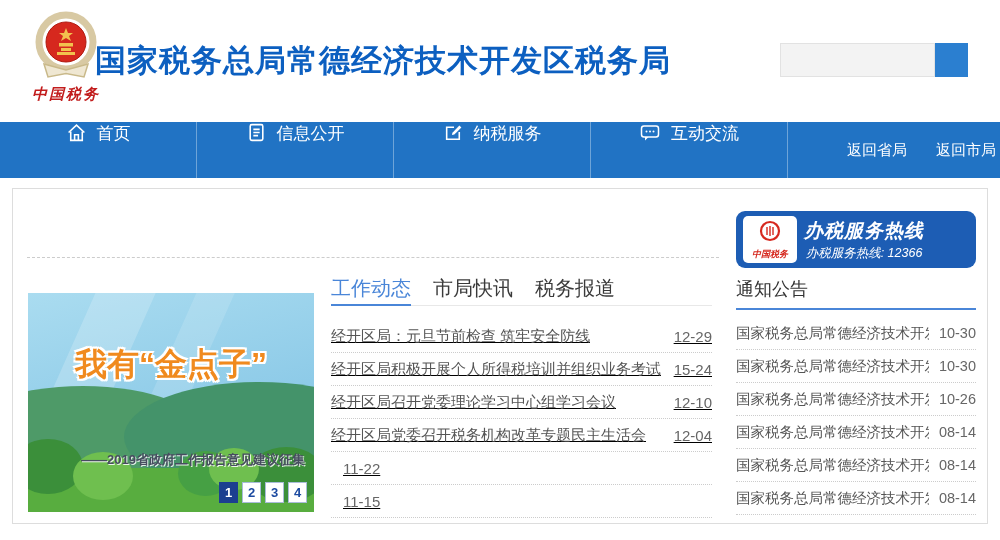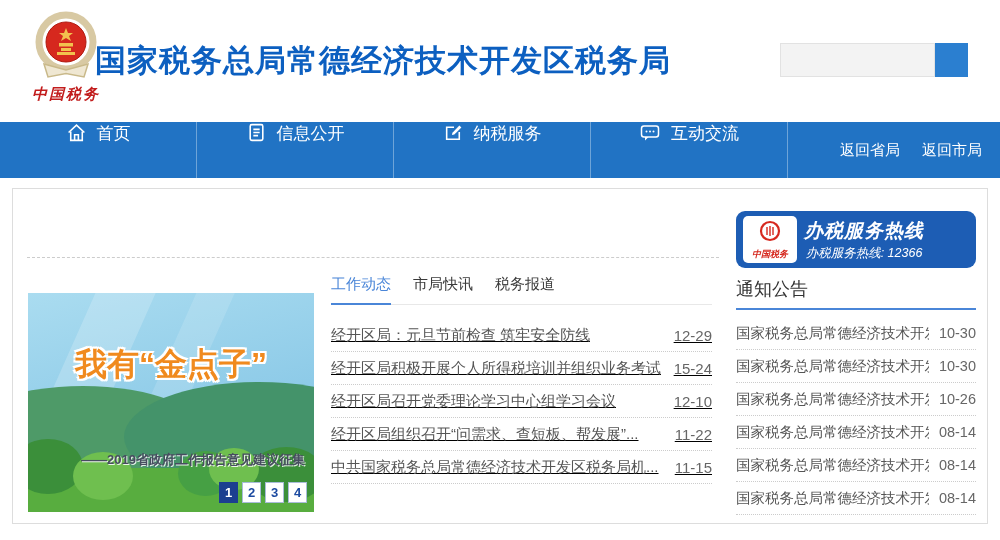--- a/index.html
+++ b/index.html
@@ -12,21 +12,21 @@
   .logo{position:absolute;left:20px;top:6px;width:92px;text-align:center;}
   .logo-text{color:#c21d1d;font-size:15px;font-weight:bold;font-style:italic;letter-spacing:2px;margin-top:-3px;}
   .site-title{position:absolute;left:95px;top:40px;font-size:31px;font-weight:bold;color:#0c5fc0;letter-spacing:1px;white-space:nowrap;}
   .search{position:absolute;left:780px;top:43px;width:188px;height:34px;display:flex;}
   .search-input{flex:1;min-width:0;background:#f3f3f3;border:1px solid #e2e2e2;outline:none;font-size:14px;padding:0 8px;}
   .search-btn{width:33px;background:#2b7fd0;border:none;cursor:pointer;}
   
   .nav{position:absolute;top:122px;left:0;width:1000px;height:56px;background:#2173c4;display:flex;}
   .nav-item{width:196px;display:flex;align-items:flex-start;justify-content:center;gap:10px;color:#fff;font-size:17px;border-right:1px solid rgba(255,255,255,.35);cursor:pointer;}
   .nav-item svg{display:block;}
-  .nav-links{flex:1;display:flex;align-items:center;justify-content:flex-end;gap:22px;padding-right:18px;}
+  .nav-links{flex:1;display:flex;align-items:center;justify-content:flex-end;gap:29px;padding-right:4px;}
   .nav-link{color:#fff;font-size:15px;cursor:pointer;white-space:nowrap;}
   
   .card{position:absolute;top:188px;left:12px;width:974px;height:334px;border:1px solid #ddd;background:#fff;}
   .dashed-sep{position:absolute;left:14px;top:68px;width:692px;border-top:1px dashed #ccc;}
   
   .carousel{position:absolute;left:15px;top:104px;width:286px;height:219px;overflow:hidden;background:linear-gradient(165deg,#aadcf0 0%,#8ecbe8 55%,#7fc2e2 100%);}
   .streak{position:absolute;background:rgba(255,255,255,.20);width:55px;height:300px;top:-60px;transform:rotate(24deg);}
   .streak.s1{left:30px;} .streak.s2{left:130px;width:35px;opacity:.7;}
   .slide-title{position:absolute;top:50px;left:0;right:0;text-align:center;font-size:32px;font-weight:bold;color:#f08a1e;white-space:nowrap;
     text-shadow:2px 2px 0 #fff,-2px -2px 0 #fff,2px -2px 0 #fff,-2px 2px 0 #fff,0 2px 0 #fff,0 -2px 0 #fff;}
@@ -41,21 +41,21 @@
   .b2{bottom:12px;left:45px;width:60px;height:48px;background:#6fbf4f;}
   .b3{bottom:16px;left:150px;width:55px;height:45px;background:#46a044;}
   .b4{bottom:10px;right:-10px;width:75px;height:55px;background:#3b8f3a;}
   .b5{bottom:22px;right:55px;width:50px;height:42px;background:#6fbf4f;}
   .pager{position:absolute;bottom:9px;right:7px;display:flex;gap:4px;}
   .page{width:17px;height:19px;display:flex;align-items:center;justify-content:center;background:#fff;color:#1c4aa0;border:1px solid #a9bcd9;font-size:13px;font-weight:bold;cursor:pointer;}
   .page.active{background:#1c3f90;color:#fff;border-color:#1c3f90;}
   
   .news{position:absolute;left:318px;top:86px;width:381px;}
   .tabs{display:flex;gap:22px;border-bottom:1px solid #e8e8e8;}
-  .tab{font-size:15px;color:#3a3a3a;cursor:pointer;padding-bottom:9px;border-bottom:2px solid transparent;margin-bottom:-1px;white-space:nowrap;}
+  .tab{font-size:20px;color:#3a3a3a;cursor:pointer;padding-bottom:2px;border-bottom:2px solid transparent;margin-bottom:-1px;white-space:nowrap;}
   .tab.active{color:#4a86d8;border-bottom-color:#4a86d8;}
   .news-list{margin-top:14px;text-decoration:underline;}
   .news-row{display:flex;justify-content:space-between;align-items:center;height:32px;border-bottom:1px dotted #ccc;font-size:15px;color:#555;cursor:pointer;}
   .news-title{white-space:nowrap;overflow:hidden;}
   .news-date{color:#666;margin-left:12px;flex:none;text-align:right;}
   
   .sidebar{position:absolute;left:723px;top:22px;width:240px;}
   .banner{height:57px;background:#1d5db4;border-radius:9px;display:flex;align-items:center;padding:0 7px;gap:7px;color:#fff;cursor:pointer;}
   .banner-logo{width:54px;height:47px;background:#fff;border-radius:5px;flex:none;display:flex;flex-direction:column;align-items:center;justify-content:center;}
   .banner-logo-text{color:#d6281e;font-size:9px;font-weight:bold;font-style:italic;white-space:nowrap;margin-top:1px;}
@@ -178,25 +178,27 @@
       </div>
         <div class="news-row">
         <span class="news-title">经开区局积极开展个人所得税培训并组织业务考试</span>
         <span class="news-date">15-24</span>
       </div>
         <div class="news-row">
         <span class="news-title">经开区局召开党委理论学习中心组学习会议</span>
         <span class="news-date">12-10</span>
       </div>
         <div class="news-row">
-        <span class="news-title">经开区局组织召开“问需求、查短板、帮发展”...</span>
+        <span class="news-title">经开区局党委召开税务机构改革专题民主生活会</span>
+        <span class="news-date">12-04</span>
+      </div>
+        <div class="news-row">
         <span class="news-date">11-22</span>
       </div>
         <div class="news-row">
-        <span class="news-title">中共国家税务总局常德经济技术开发区税务局机...</span>
         <span class="news-date">11-15</span>
       </div>
       </div>
   </div>
 
   <div class="sidebar">
     <div class="banner">
       <div class="banner-logo">
         <span>
           <svg width="24" height="24" viewBox="0 0 24 24" fill="none" stroke="#d6281e">

